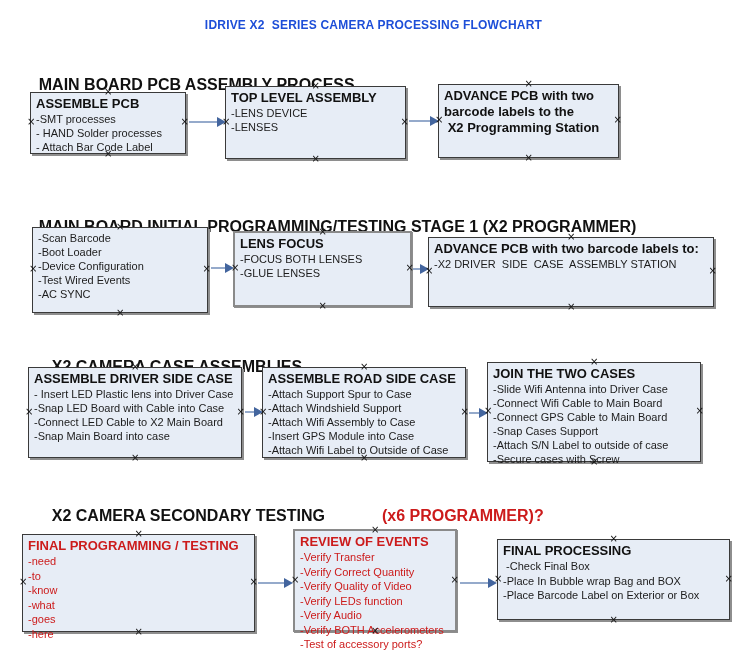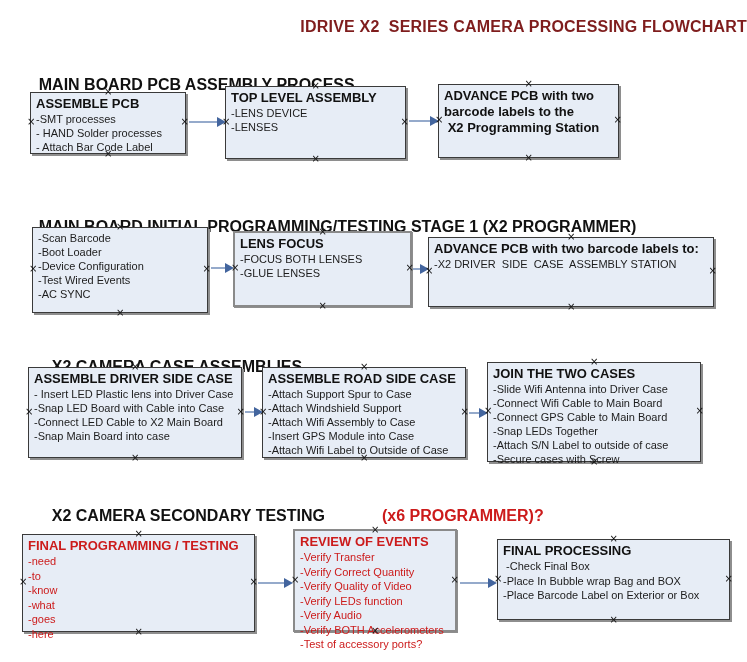--- a/index.html
+++ b/index.html
@@ -1,21 +1,21 @@
 <!DOCTYPE html>
 <html><head>
 <meta charset="utf-8">
 <style>
   html,body{margin:0;padding:0;background:#ffffff;}
   body{font-family:"Liberation Sans","DejaVu Sans",sans-serif;}
   #canvas{position:relative;width:747px;height:662px;background:#ffffff;overflow:hidden;}
 
   .main-title{
-    position:absolute;left:0;top:18px;width:747px;text-align:right;
-    font-size:16px;font-weight:bold;color:#7f1d1d;white-space:pre-wrap;letter-spacing:.2px;
+    position:absolute;left:0;top:18px;width:747px;text-align:center;
+    font-size:12px;font-weight:bold;color:#1d4ed8;white-space:pre-wrap;letter-spacing:.2px;
   }
   .section-heading{
     position:absolute;font-size:16px;font-weight:bold;color:#111;white-space:pre-wrap;
   }
   .section-heading .red-part{color:#cc1b1b;margin-left:48px;}
 
   .flowbox{
     position:absolute;background:#e7edf6;border:1px solid #3a3a3a;
     box-shadow:2px 2px 0 0 #8e8e8e;
     padding:3px 5px 0 5px;box-sizing:border-box;overflow:visible;
@@ -173,21 +173,21 @@
 
   <div class="arrow" style="left:469px;top:412px;width:17px;">
       <span class="arrowhead"></span>
     </div>
 
   <div class="flowbox" style="left:487px;top:362px;width:214px;height:100px;">
     <div class="box-title">JOIN THE TWO CASES</div>
     <div class="box-item">-Slide Wifi Antenna into Driver Case</div>
     <div class="box-item">-Connect Wifi Cable to Main Board</div>
     <div class="box-item">-Connect GPS Cable to Main Board</div>
-    <div class="box-item">-Snap LEDs Together</div>
+    <div class="box-item">-Snap Cases Support</div>
     <div class="box-item">-Attach S/N Label to outside of case</div>
     <div class="box-item">-Secure cases with Screw</div>
   <span class="handle h-t">×</span>
       <span class="handle h-b">×</span>
       <span class="handle h-l">×</span>
       <span class="handle h-r">×</span>
     </div>
 
   <div class="section-heading" style="left:34px;top:489px;">
     <span>X2 CAMERA SECONDARY TESTING </span><span class="red-part"> (x6 PROGRAMMER)?</span>

